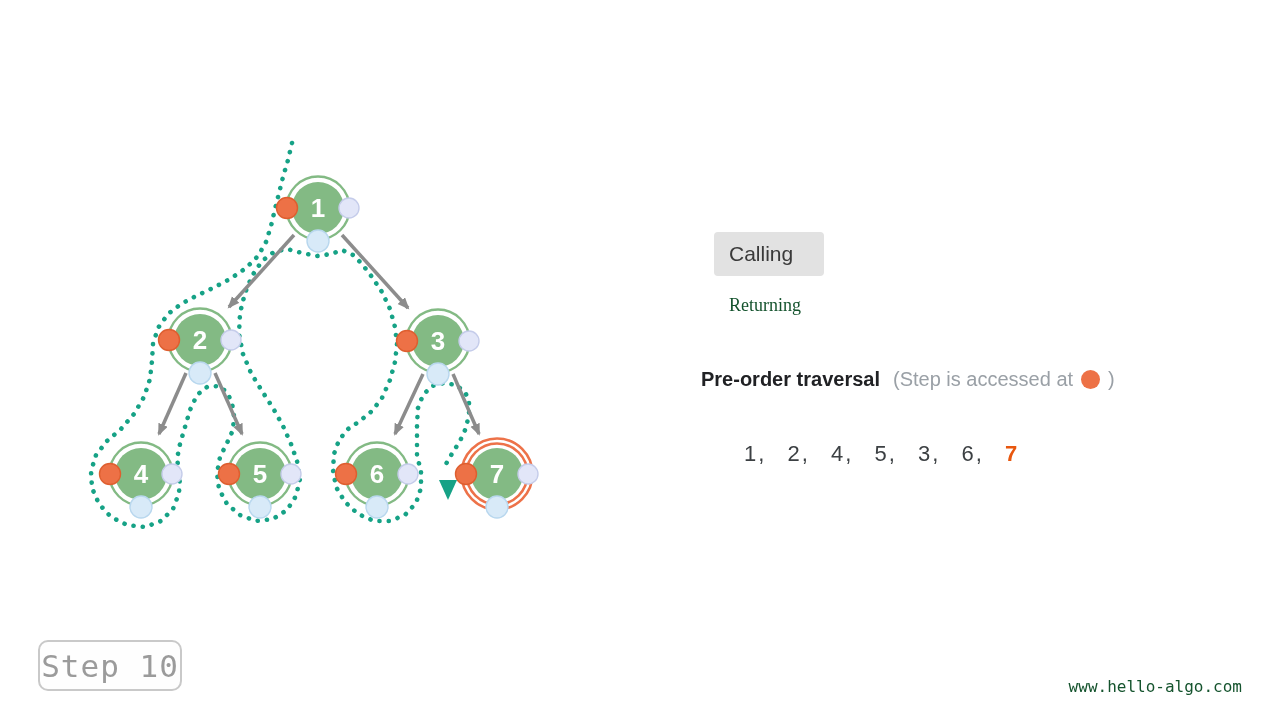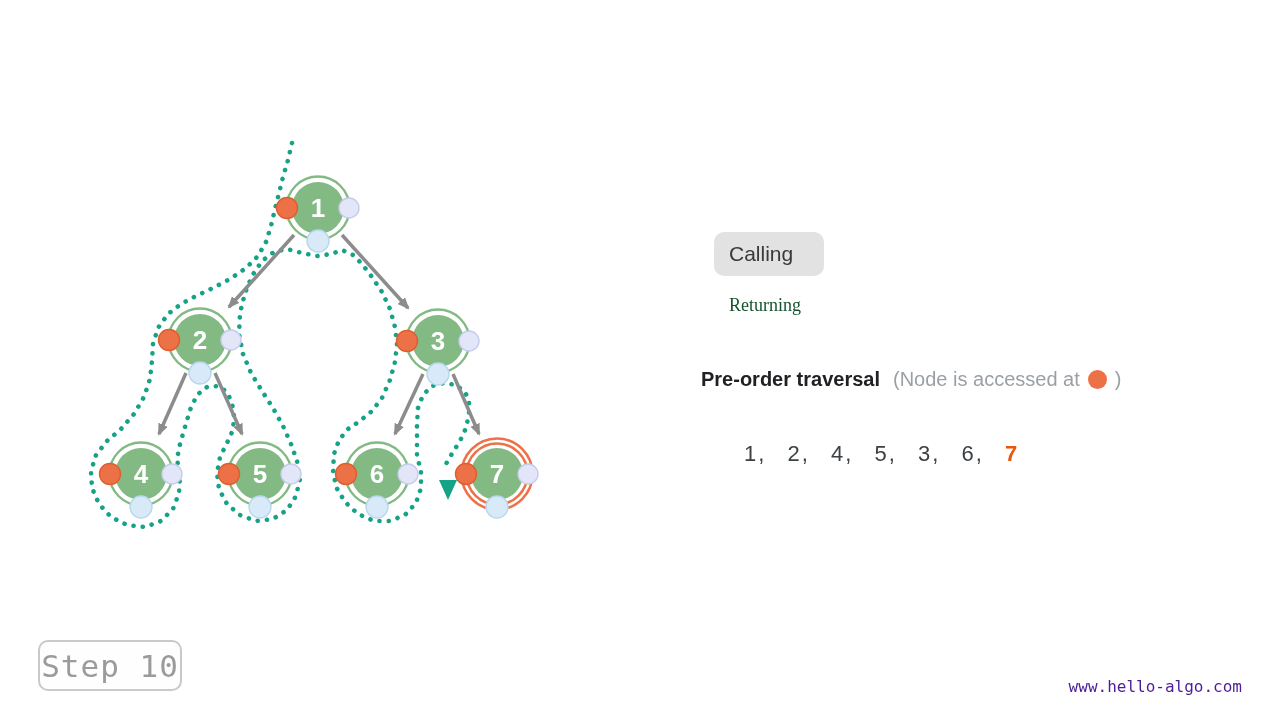--- a/index.html
+++ b/index.html
@@ -19,21 +19,21 @@
   .node-label { fill:#ffffff; font-size:26px; font-weight:bold;
                 text-anchor:middle; font-family:"Liberation Sans",sans-serif; }
   .dot-access { fill:#ED7146; stroke:#DE5E2F; stroke-width:1.4; }
   .dot-right  { fill:#E2E6F8; stroke:#C5CCEA; stroke-width:1.4; }
   .dot-bottom { fill:#D8EAF8; stroke:#B8D7EE; stroke-width:1.4; }
   .cursor-tri { fill:#16A286; }
 
   
   .tab-calling {
     position:absolute; left:714px; top:232px; width:110px; height:44px;
-    background:#E2E2E2; border-radius:10px; box-sizing:border-box;
+    background:#E2E2E2; border-radius:4px; box-sizing:border-box;
     display:flex; align-items:center; padding-left:15px;
     font-size:21px; color:#3A3A3A; cursor:pointer;
   }
   .tab-returning {
     position:absolute; left:729px; top:295px;
     font-size:18px; color:#14532d; cursor:pointer;font-family:Liberation Serif, serif;
   }
   .legend {
     position:absolute; left:701px; top:366px; height:26px;
     display:flex; align-items:center; white-space:nowrap;
@@ -56,21 +56,21 @@
   .step-box {
     position:absolute; left:38px; top:640px; width:144px; height:51px;
     border:2px solid #C9C9C9; border-radius:10px; box-sizing:border-box;
     background:#FEFEFE; display:flex; align-items:center; justify-content:center;
     font-family:"DejaVu Sans Mono", monospace; font-size:31px;
     color:#9B9B9B; letter-spacing:1px;
   }
   .watermark {
     position:absolute; right:38px; top:677px;
     font-family:"DejaVu Sans Mono", monospace;
-    font-size:16px; color:#4c1d95;
+    font-size:16px; color:#14532d;
   }
 </style>
 </head>
 <body>
 
 <svg class="stage-svg" width="1280" height="720" viewBox="0 0 1280 720">
   <defs>
     <marker id="ah" markerWidth="14" markerHeight="12" refX="10" refY="5" orient="auto" markerUnits="userSpaceOnUse">
       <path d="M0,0 L12,5 L0,10 Z" fill="#8C8C8C"></path>
     </marker>
@@ -176,21 +176,21 @@
 
 <div class="tab-calling">
   <span>Calling</span>
 </div>
 <div class="tab-returning">
   <span>Returning</span>
 </div>
 
 <div class="legend">
   <span class="legend-title">Pre-order traversal</span>
-  <span class="legend-note">(Node is accessed at</span>
+  <span class="legend-note">(Step is accessed at</span>
   <span class="legend-dot"></span>
   <span class="legend-close">)</span>
 </div>
 
 <div class="sequence">
   <span class="seq-item">1,</span>
   <span class="seq-item">2,</span>
   <span class="seq-item">4,</span>
   <span class="seq-item">5,</span>
   <span class="seq-item">3,</span>

